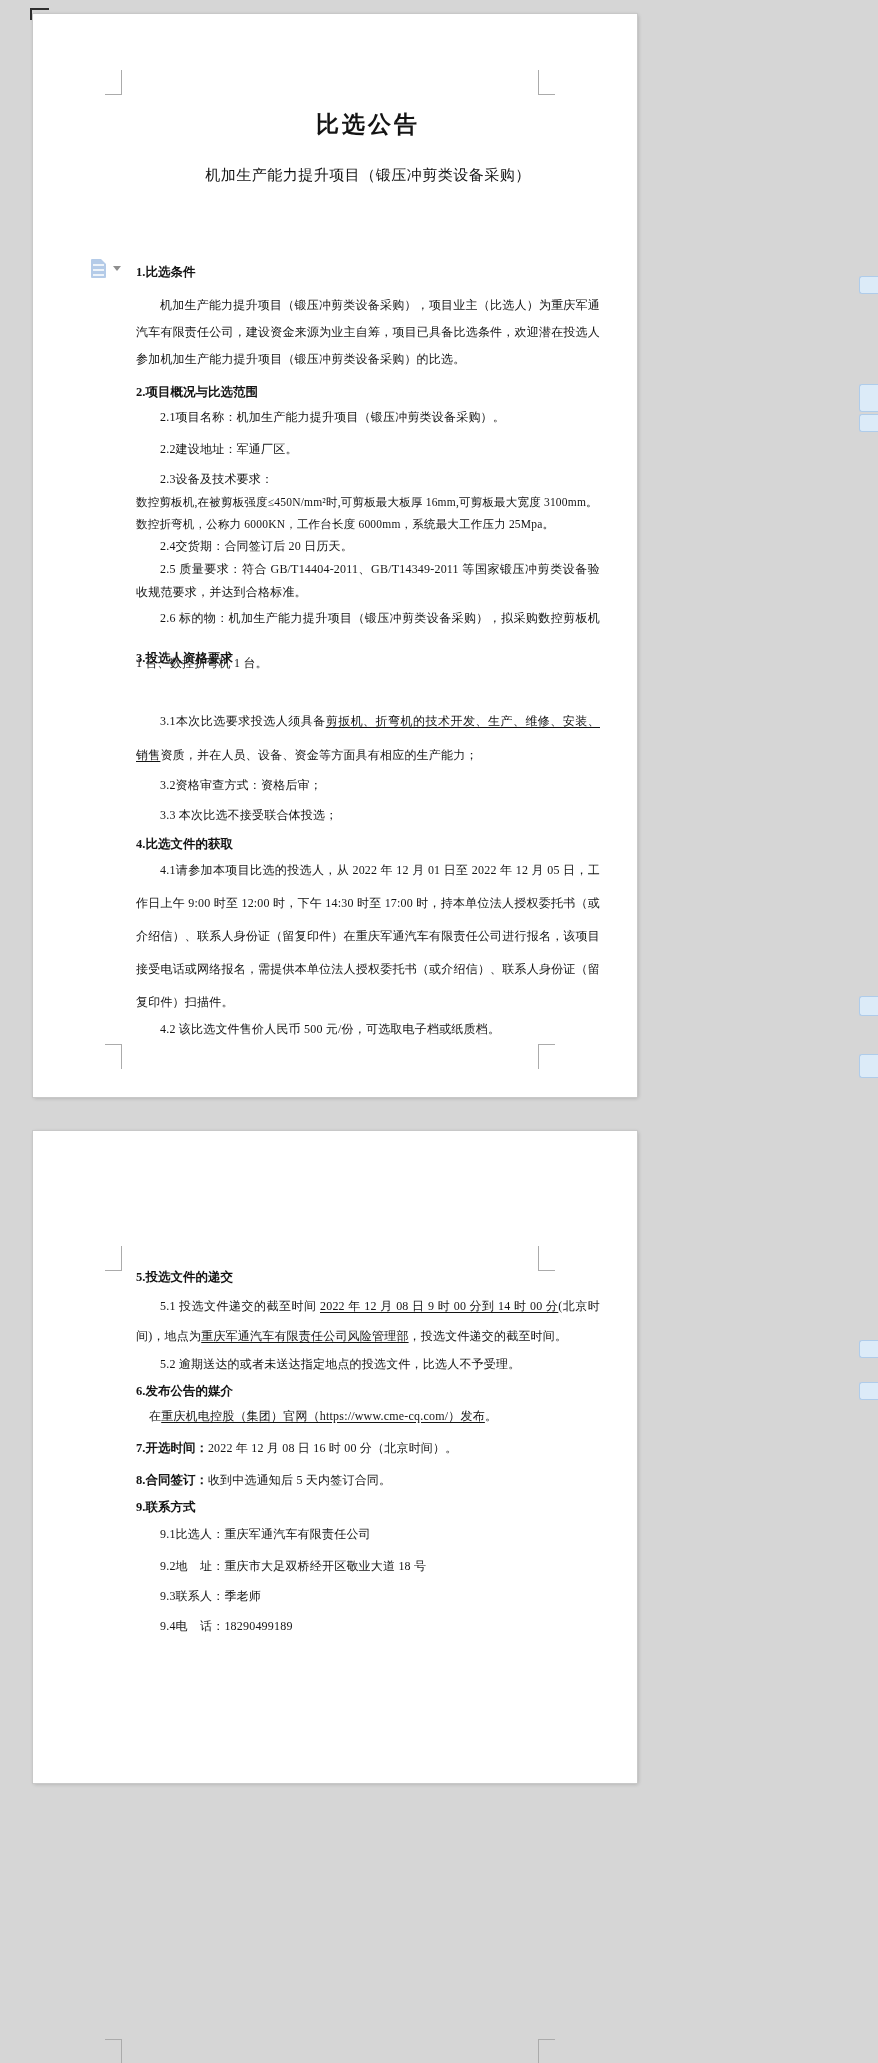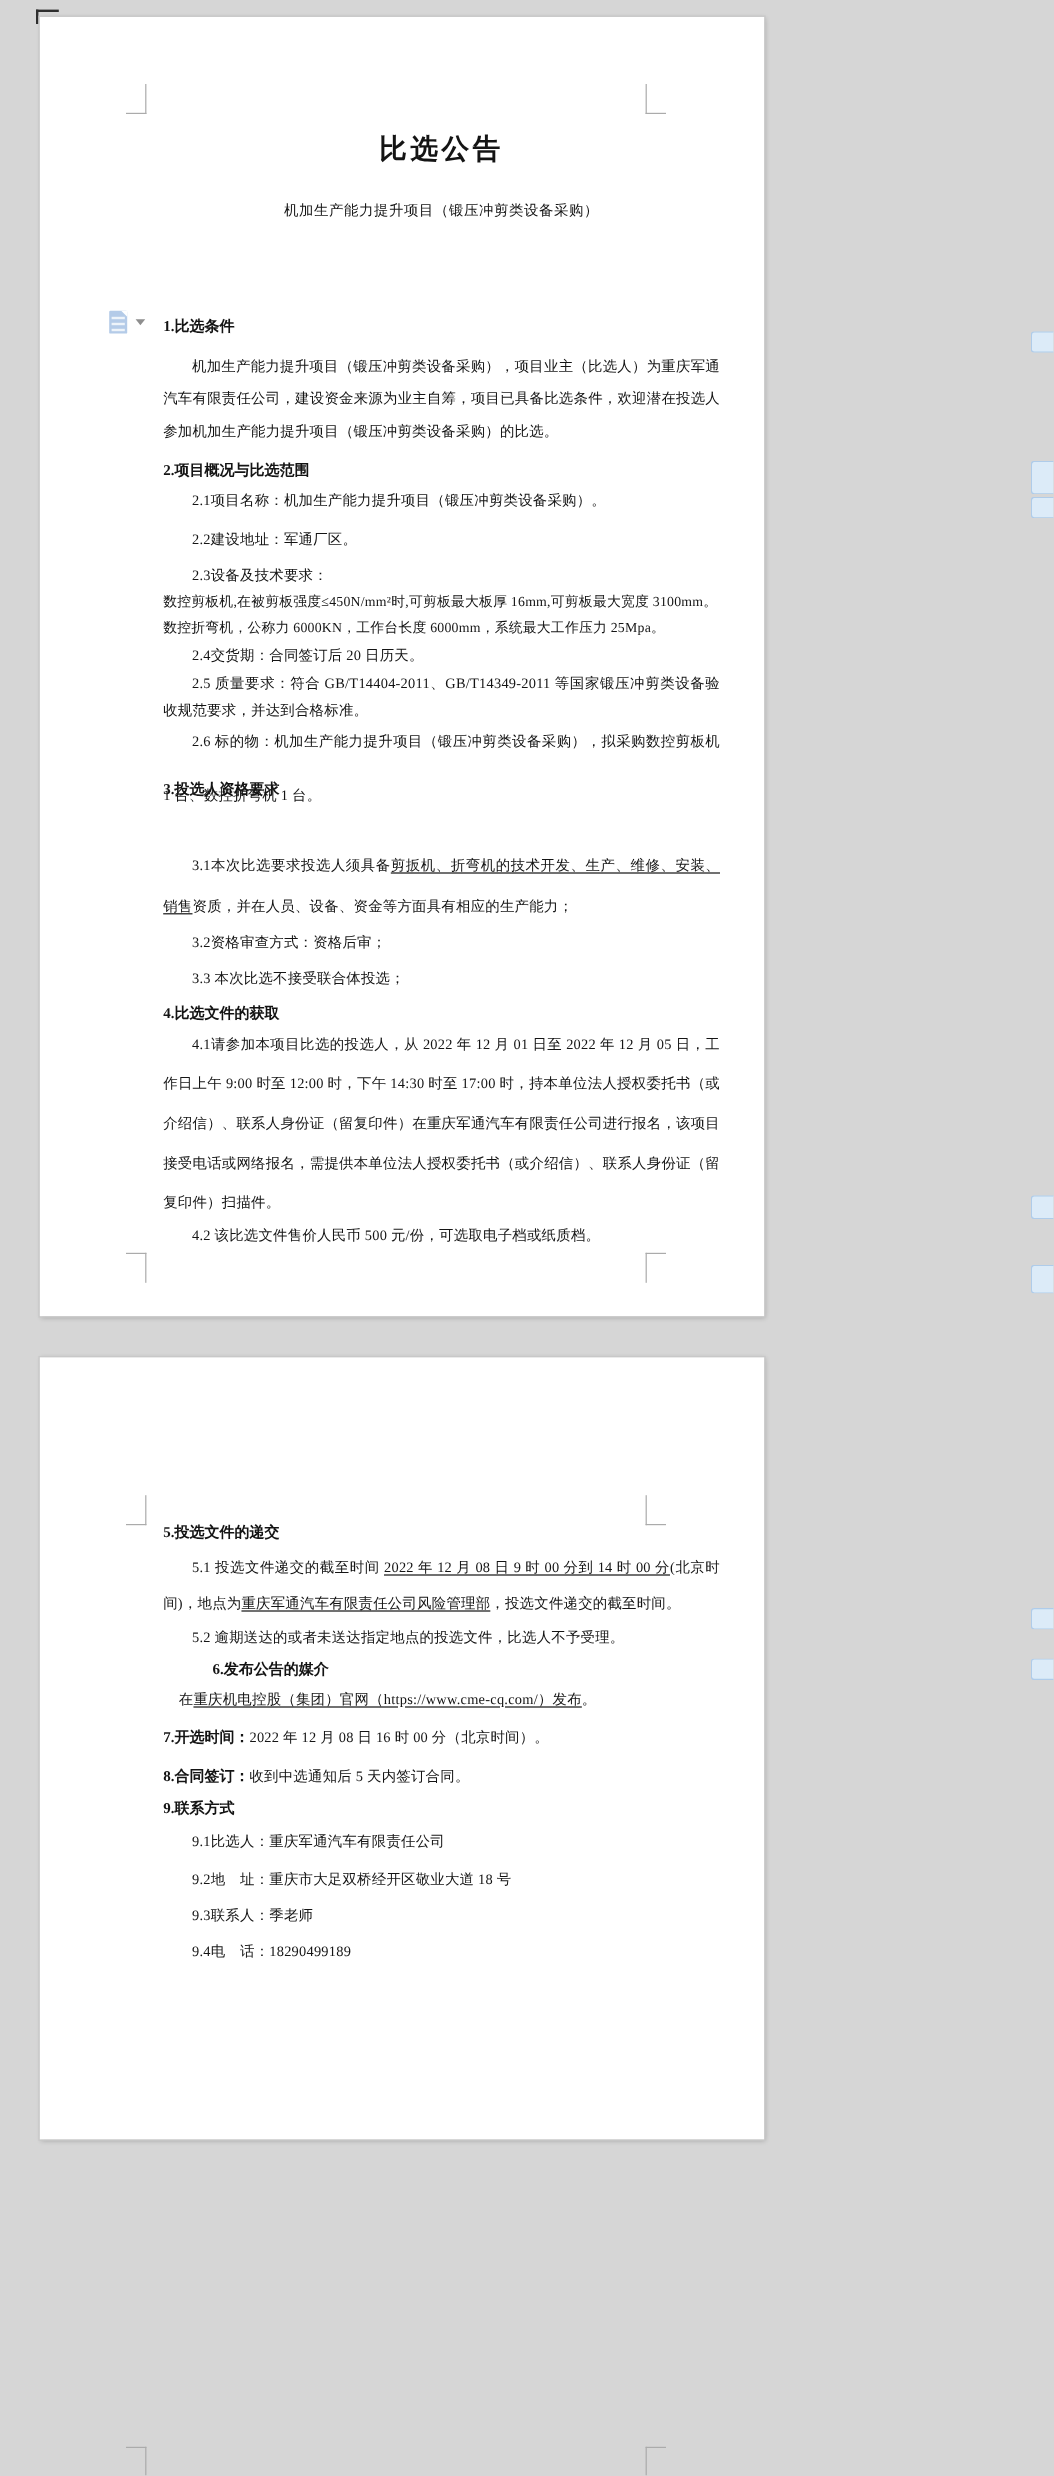--- a/index.html
+++ b/index.html
@@ -19,21 +19,21 @@
 
   
   .block{position:absolute;left:103px;width:464px;font-size:12px;line-height:24px;
          letter-spacing:.2px;text-align:justify;}
   .center{text-align:center;left:70px;width:530px;}
   .hd{font-size:12.5px;font-weight:bold;letter-spacing:0;}
   .u{text-decoration:underline;text-underline-offset:2px;}
   .ind{text-indent:24px;}
   .ind1{text-indent:13px;}
   .title{font-size:23px;font-weight:bold;letter-spacing:3px;line-height:30px;}
-  .subtitle{font-size:12px;line-height:22px;letter-spacing:.5px;}
+  .subtitle{font-size:15px;line-height:22px;letter-spacing:.5px;}
   .lh20{line-height:20px;}
   .lh22{line-height:22px;}
   .lh23{line-height:23px;}
   .lh27{line-height:27px;}
   .lh30{line-height:30px;}
   .lh33{line-height:33px;}
   .lh34{line-height:34px;}
   .lh45{line-height:45px;}
   .small{font-size:11.5px;}
 
@@ -109,21 +109,21 @@
   <div class="page" id="page2">
     <div class="cm cm-tl" style="left:72px;top:115px;"></div>
     <div class="cm cm-tr" style="left:505px;top:115px;"></div>
     <div class="cm cm-bl" style="left:72px;top:908px;"></div>
     <div class="cm cm-br" style="left:505px;top:908px;"></div>
 
     <div class="block hd" style="top:134px;">5.投选文件的递交</div>
     <div class="block lh30 ind" style="top:160px;"><span>5.1 投选文件递交的截至时间 </span><span class="u">2022 年 12 月 08 日 9 时 00 分到 14 时  00 分</span><span>(北京时间)，地点为</span><span class="u">重庆军通汽车有限责任公司风险管理部</span><span>，投选文件递交的截至时间。</span></div>
     <div class="block lh22 ind" style="top:222px;">5.2 逾期送达的或者未送达指定地点的投选文件，比选人不予受理。</div>
 
-    <div class="block hd" style="top:248px;margin-left:41px;">6.发布公告的媒介</div>
+    <div class="block hd" style="top:248px;">6.发布公告的媒介</div>
     <div class="block lh22 ind1" style="top:274px;"><span>在</span><span class="u">重庆机电控股（集团）官网（https://www.cme-cq.com/）发布</span><span>。</span></div>
 
     <div class="block lh22" style="top:306px;"><span class="hd">7.开选时间：</span><span>2022 年 12 月 08 日 16 时 00 分（北京时间）。</span></div>
     <div class="block lh22" style="top:338px;"><span class="hd">8.合同签订：</span><span>收到中选通知后 5 天内签订合同。</span></div>
 
     <div class="block hd" style="top:364px;">9.联系方式</div>
     <div class="block lh22 ind" style="top:392px;">9.1比选人：重庆军通汽车有限责任公司</div>
     <div class="block lh22 ind" style="top:424px;">9.2地　址：重庆市大足双桥经开区敬业大道 18 号</div>
     <div class="block lh22 ind" style="top:454px;">9.3联系人：季老师</div>
     <div class="block lh22 ind" style="top:484px;">9.4电　话：18290499189</div>

